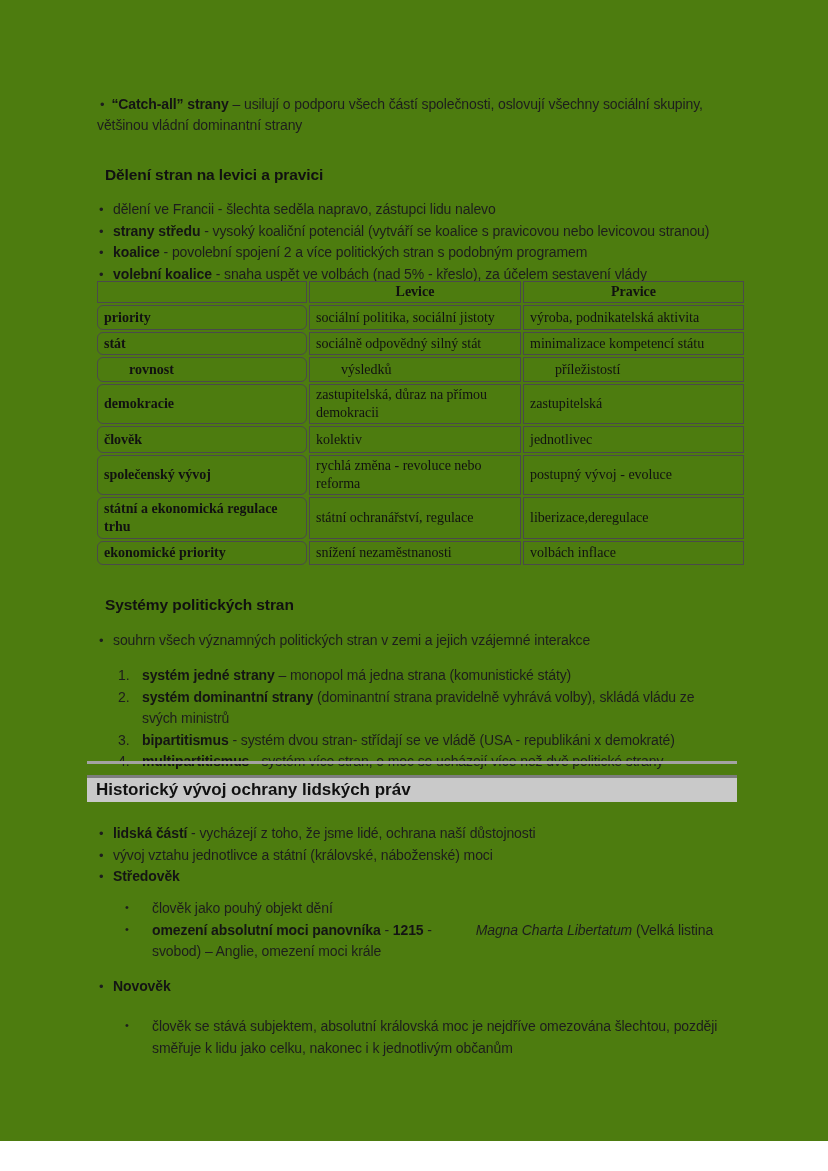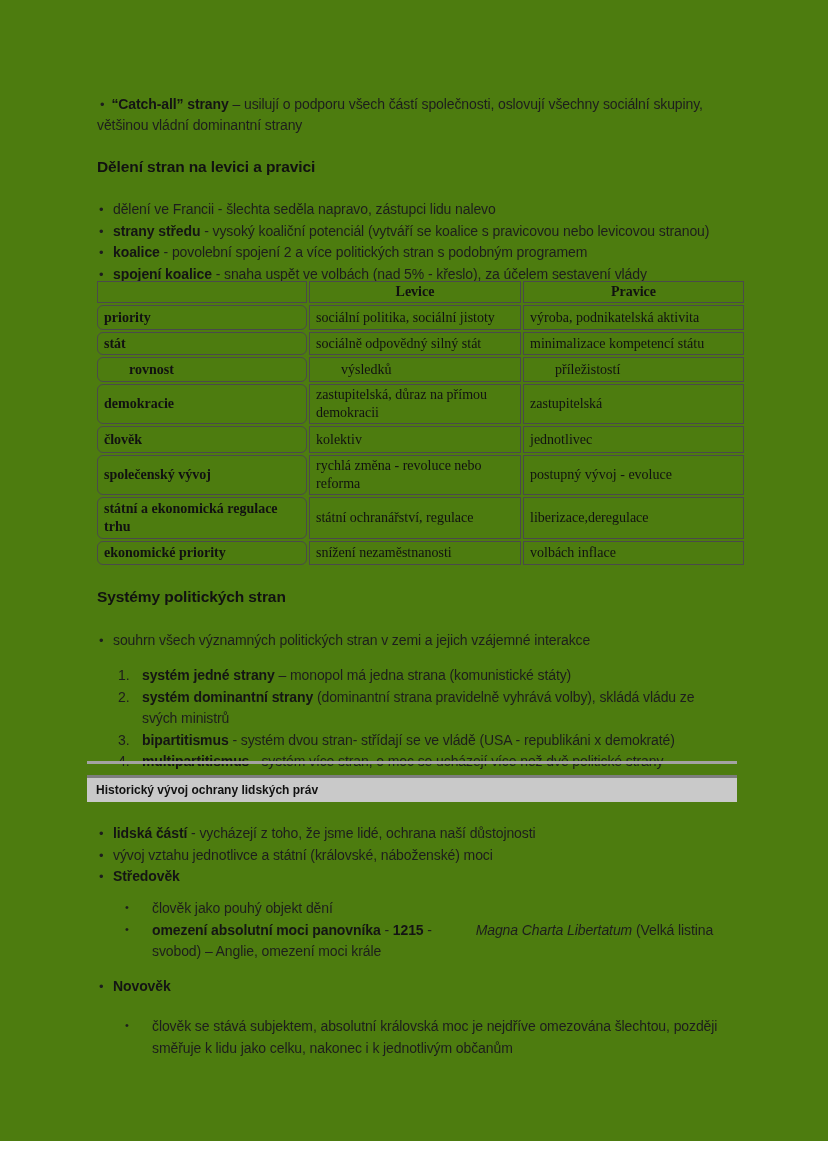--- a/index.html
+++ b/index.html
@@ -4,21 +4,21 @@
 <style>
   html,body{margin:0;padding:0;background:#ffffff;}
   .page{
     position:relative;width:828px;height:1141px;background:#4d7c0f;
     font-family:"Liberation Sans",sans-serif;color:#1d1d1d;overflow:hidden;
   }
   .abs{position:absolute;left:97px;width:640px;}
   .para{margin:0;font-size:14px;line-height:21px;letter-spacing:-0.1px;}
   .ibullet{font-size:13px;margin:0 7px 0 3px;}
   b{font-weight:bold;color:#141414;}
-  .h{margin:0;font-size:15.5px;font-weight:bold;color:#111;letter-spacing:-0.1px;}
+  .h{margin:8px;font-size:15.5px;font-weight:bold;color:#111;letter-spacing:-0.1px;}
   .blist,.nlist,.sublist{list-style:none;margin:0;padding:0;font-size:14px;line-height:21.5px;letter-spacing:-0.1px;}
   .blist li{position:relative;padding-left:16px;}
   .blist .bullet{position:absolute;left:2px;top:0;font-size:13px;}
   .nlist li{position:relative;padding-left:45px;}
   .nlist .num{position:absolute;left:21px;top:0;}
   .sublist li{position:relative;padding-left:55px;margin-bottom:0;}
   .sublist .bullet{position:absolute;left:28px;top:-1px;font-size:11px;}
   .tbl{
     position:absolute;left:95px;top:279px;width:645px;
     border-collapse:separate;border-spacing:2px;
@@ -34,38 +34,38 @@
   .tbl tr:nth-child(4) td{height:25px;padding-left:31px;}
   .tbl tr:nth-child(5) td{height:39px;}
   .tbl tr:nth-child(6) td{height:27px;}
   .tbl tr:nth-child(7) td{height:38px;}
   .tbl tr:nth-child(8) td{height:42px;}
   .tbl tr:nth-child(9) td{height:24px;}
   .rule{position:absolute;left:87px;width:650px;height:3px;background:#a3a3a3;}
   .banner{
     position:absolute;left:87px;width:650px;height:27px;box-sizing:border-box;
     background:#c9c9c9;border-top:3px solid #7d7d7d;
-    padding:1px 0 0 9px;font-size:12px;font-weight:bold;color:#111;line-height:22px;
+    padding:1px 0 0 9px;font-size:17px;font-weight:bold;color:#111;line-height:22px;
   }
   i{font-style:italic;margin-left:40px;}
 </style>
 </head>
 <body>
 
 <div class="page">
 
   <p class="para abs" style="top:94px"><span class="ibullet">•</span><b>“Catch-all” strany</b><span> – usilují o podporu všech částí společnosti, oslovují všechny sociální skupiny, většinou vládní dominantní strany</span></p>
 
   <h2 class="h abs" style="top:158px">Dělení stran na levici a pravici</h2>
 
   <ul class="blist abs" style="top:199px">
     <li><span class="bullet">•</span><b></b><span>dělení ve Francii - šlechta seděla napravo, zástupci lidu nalevo</span></li>
     <li><span class="bullet">•</span><b>strany středu</b><span> - vysoký koaliční potenciál (vytváří se koalice s pravicovou nebo levicovou stranou)</span></li>
     <li><span class="bullet">•</span><b>koalice</b><span> - povolební spojení 2 a více politických stran s podobným programem</span></li>
-    <li><span class="bullet">•</span><b>spojení koalice</b><span> - snaha uspět ve volbách (nad 5% - křeslo), za účelem sestavení vlády</span></li>
+    <li><span class="bullet">•</span><b>volební koalice</b><span> - snaha uspět ve volbách (nad 5% - křeslo), za účelem sestavení vlády</span></li>
   </ul>
 
   <table class="tbl">
     <colgroup>
       <col style="width:210px">
         <col style="width:212px">
         <col style="width:221px">
     </colgroup>
     <tbody>
         <tr>

